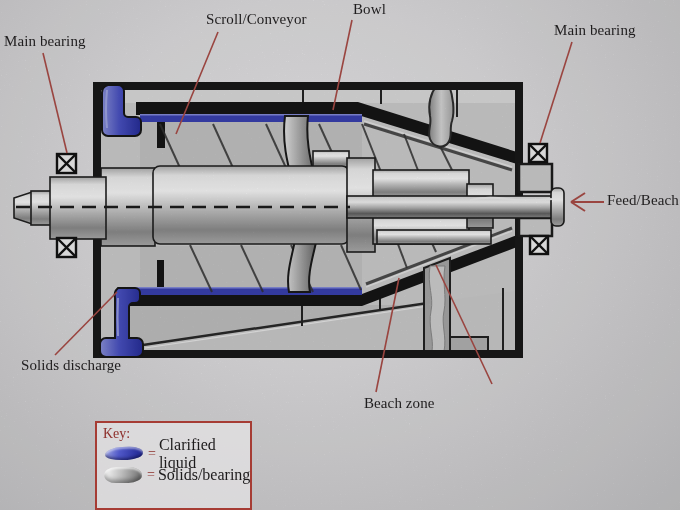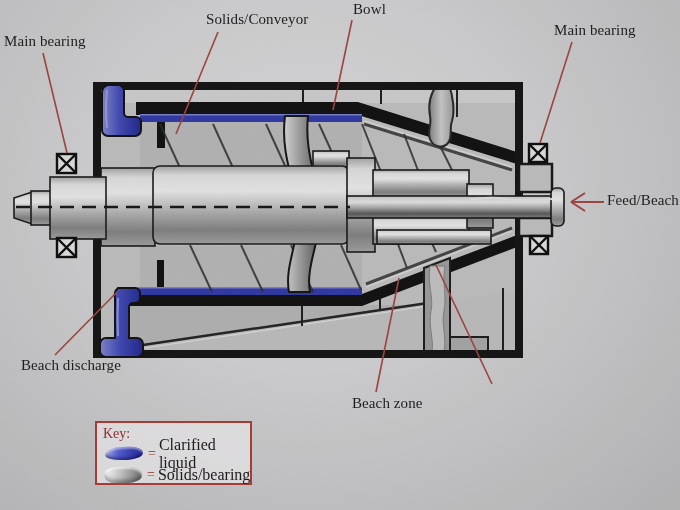--- a/index.html
+++ b/index.html
@@ -7,21 +7,21 @@
     position:relative;width:680px;height:510px;overflow:hidden;
     background:radial-gradient(ellipse at 45% 36%, #edecee 0%, #e2e1e3 40%, #d2d1d3 75%, #c6c6c8 100%);
     font-family:"Liberation Serif", serif;
   }
   #scene{position:absolute;left:0;top:0;width:680px;height:510px;}
   .label{
     position:absolute;font-size:15px;line-height:1.05;color:#1f1d1e;
     white-space:nowrap;letter-spacing:0.1px;z-index:5;
   }
   #key-box{
-    position:absolute;left:95px;top:421px;width:157px;height:64px;
+    position:absolute;left:95px;top:421px;width:157px;height:89px;
     box-sizing:border-box;border:2.5px solid #a63c34;background:rgba(233,232,234,0.65);
     padding:3px 6px 2px 6px;z-index:5;
   }
   .key-title{font-size:14px;color:#8d2f2b;}
   .key-row{display:flex;align-items:center;height:19px;margin-top:2px;}
   .swatch{flex:0 0 auto;}
   .swatch-blue{
     width:38px;height:13px;margin-left:2px;transform:rotate(-2deg);
     border-radius:55% 45% 50% 60% / 70% 55% 60% 50%;
     background:linear-gradient(105deg,#9aa1e2 4%,#5058c8 38%,#2a319e 82%);
@@ -213,26 +213,26 @@
     <line x1="492" y1="384" x2="436" y2="265"></line>
     <g stroke-width="2">
       <line x1="604" y1="202" x2="571" y2="202"></line>
       <line x1="571" y1="202" x2="585" y2="193"></line>
       <line x1="571" y1="202" x2="585" y2="211"></line>
     </g>
   </g>
 </svg>
 
 <div class="label" style="left:4px;top:34px">Main bearing</div>
-<div class="label" style="left:206px;top:12px">Solids/Conveyor</div>
+<div class="label" style="left:206px;top:12px">Scroll/Conveyor</div>
 <div class="label" style="left:353px;top:2px">Bowl</div>
 <div class="label" style="left:554px;top:23px">Main bearing</div>
 <div class="label" style="left:607px;top:193px">Feed/Beach</div>
-<div class="label" style="left:21px;top:358px">Beach discharge</div>
-<div class="label" style="left:352px;top:396px">Beach zone</div>
+<div class="label" style="left:21px;top:358px">Solids discharge</div>
+<div class="label" style="left:364px;top:396px">Beach zone</div>
 
 <div id="key-box">
   <div class="key-title">Key:</div>
   <div class="key-row">
     <span class="swatch swatch-blue"></span>
     <span class="eq">=</span>
     <span class="key-label">Clarified liquid</span>
   </div>
   <div class="key-row">
     <span class="swatch swatch-gray"></span>

